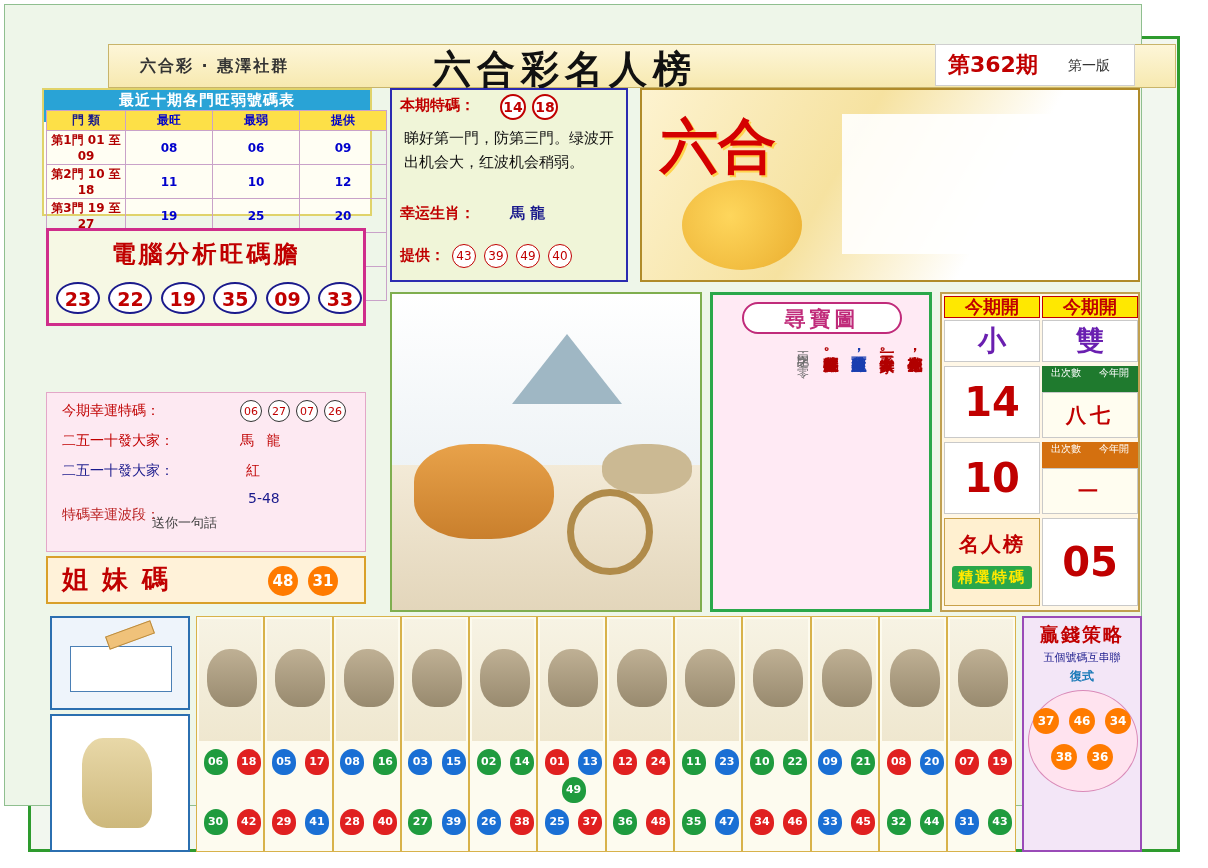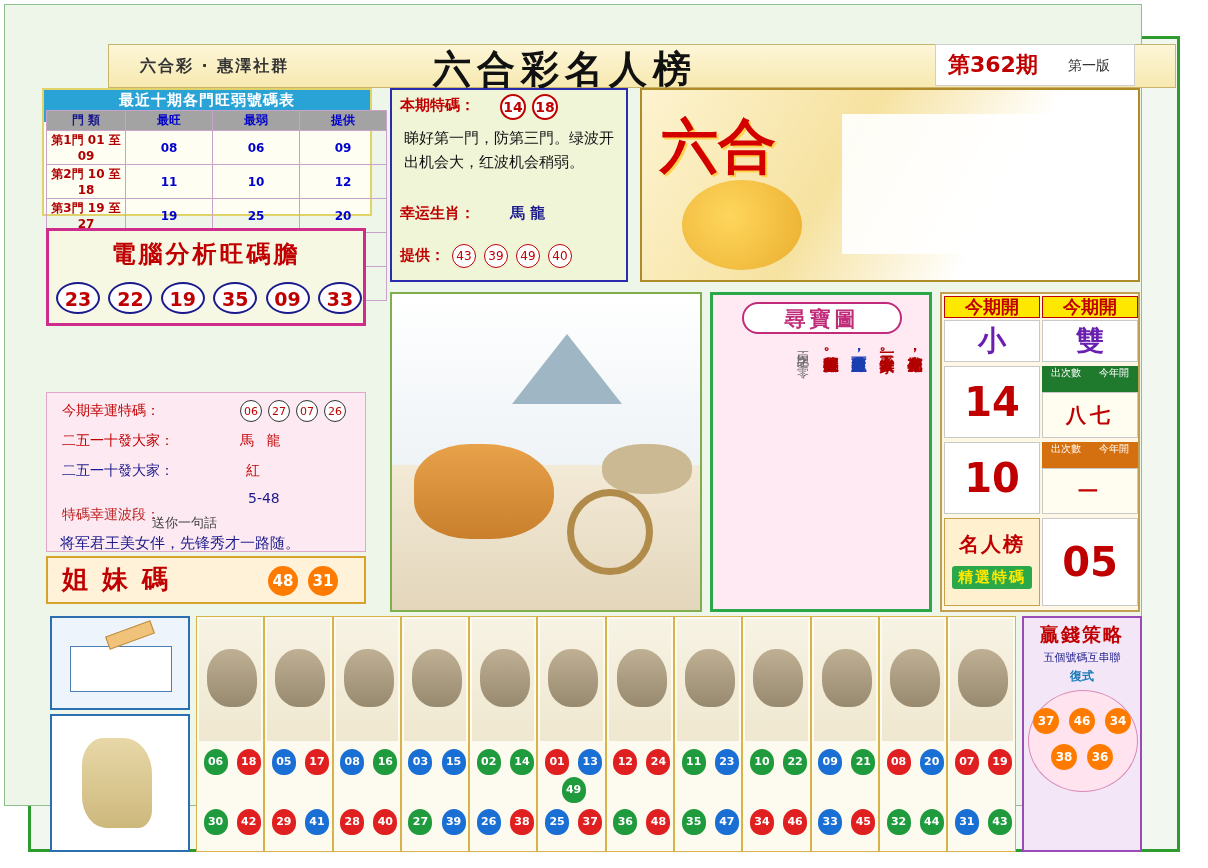--- a/index.html
+++ b/index.html
@@ -19,21 +19,21 @@
   .banner-title{position:absolute;left:330px;top:44px;width:470px;text-align:center;font-family:"DejaVu Serif","Liberation Serif",serif;font-size:38px;font-weight:bold;color:#111;letter-spacing:6px;}
   .banner-right{position:absolute;left:935px;top:44px;width:200px;height:42px;background:#ffffff;border:1px solid #cfcfcf;box-sizing:border-box;}
   .banner-issue{position:absolute;left:948px;top:50px;font-size:22px;font-weight:bold;color:#c00000;}
   .banner-ed{position:absolute;left:1068px;top:57px;font-size:14px;color:#333;}
 
   
   .tbl-box{position:absolute;left:42px;top:88px;width:330px;height:128px;background:#fffef3;border:2px solid #e0d36a;box-sizing:border-box;}
   .tbl-title{position:absolute;left:44px;top:90px;width:326px;height:32px;background:#29a3d6;color:#ffffff;font-size:15px;font-weight:bold;text-align:center;line-height:20px;letter-spacing:1px;}
   table.t1{position:absolute;left:46px;top:110px;border-collapse:collapse;font-size:12px;}
   table.t1 td{border:1px solid #c9a2c9;padding:1px 3px;text-align:center;color:#b10000;font-weight:bold;height:15px;}
-  table.t1 td.hd{color:#1a1a8c;background:#a3a3a3;font-weight:bold;}
+  table.t1 td.hd{color:#1a1a8c;background:#fde047;font-weight:bold;}
   table.t1 td.c1{width:72px;}
   table.t1 td.c2,table.t1 td.c3,table.t1 td.c4{width:80px;color:#0000cc;}
 
   .analysis{position:absolute;left:46px;top:228px;width:320px;height:98px;background:#f6f8e4;border:3px solid #cf2d8b;box-sizing:border-box;}
   .analysis-title{position:absolute;left:60px;top:238px;width:292px;text-align:center;font-size:24px;font-weight:bold;color:#c00000;letter-spacing:3px;font-family:"DejaVu Serif","Liberation Serif",serif;}
   .an-nums{position:absolute;left:56px;top:282px;width:306px;display:flex;justify-content:space-between;}
   .an-nums .b{width:44px;height:32px;border:2px solid #1a1a8c;border-radius:50%;background:#ffffff;color:#c00000;font-size:19px;font-weight:bold;text-align:center;line-height:30px;box-sizing:border-box;}
 
   .lucky{position:absolute;left:46px;top:392px;width:320px;height:160px;background:#fde9f2;border:1px solid #e3a7c8;box-sizing:border-box;}
   .lk{position:absolute;font-size:14px;color:#1a1a8c;}
@@ -207,21 +207,20 @@
     <div class="b">07</div>
     <div class="b">26</div>
   </div>
   <div class="lk r" style="left:62px;top:432px;">二五一十發大家：</div>
   <div class="lk" style="left:240px;top:432px;color:#c00000;letter-spacing:4px;">馬 龍</div>
   <div class="lk" style="left:62px;top:462px;color:#1a1a8c;">二五一十發大家：</div>
   <div class="lk" style="left:246px;top:462px;color:#c00000;">紅</div>
   <div class="lk" style="left:62px;top:506px;color:#b91c1c;">特碼幸運波段：</div>
   <div class="lk" style="left:248px;top:490px;color:#1a1a8c;">5-48</div>
   <div class="lk" style="left:152px;top:514px;color:#404040;font-size:13px;">送你一句話</div>
-  <div class="lk" style="left:60px;top:534px;color:#1a1a8c;font-size:15px;">将军君王美女伴，先锋秀才一路随。</div>
 
   <div class="sister"></div>
   <div class="sister-t">姐妹碼</div>
   <div class="sister-b">
     <div class="b">48</div>
     <div class="b">31</div>
   </div>
 
   <div class="tips"></div>
   <div class="tips-row1">本期特碼：</div>

